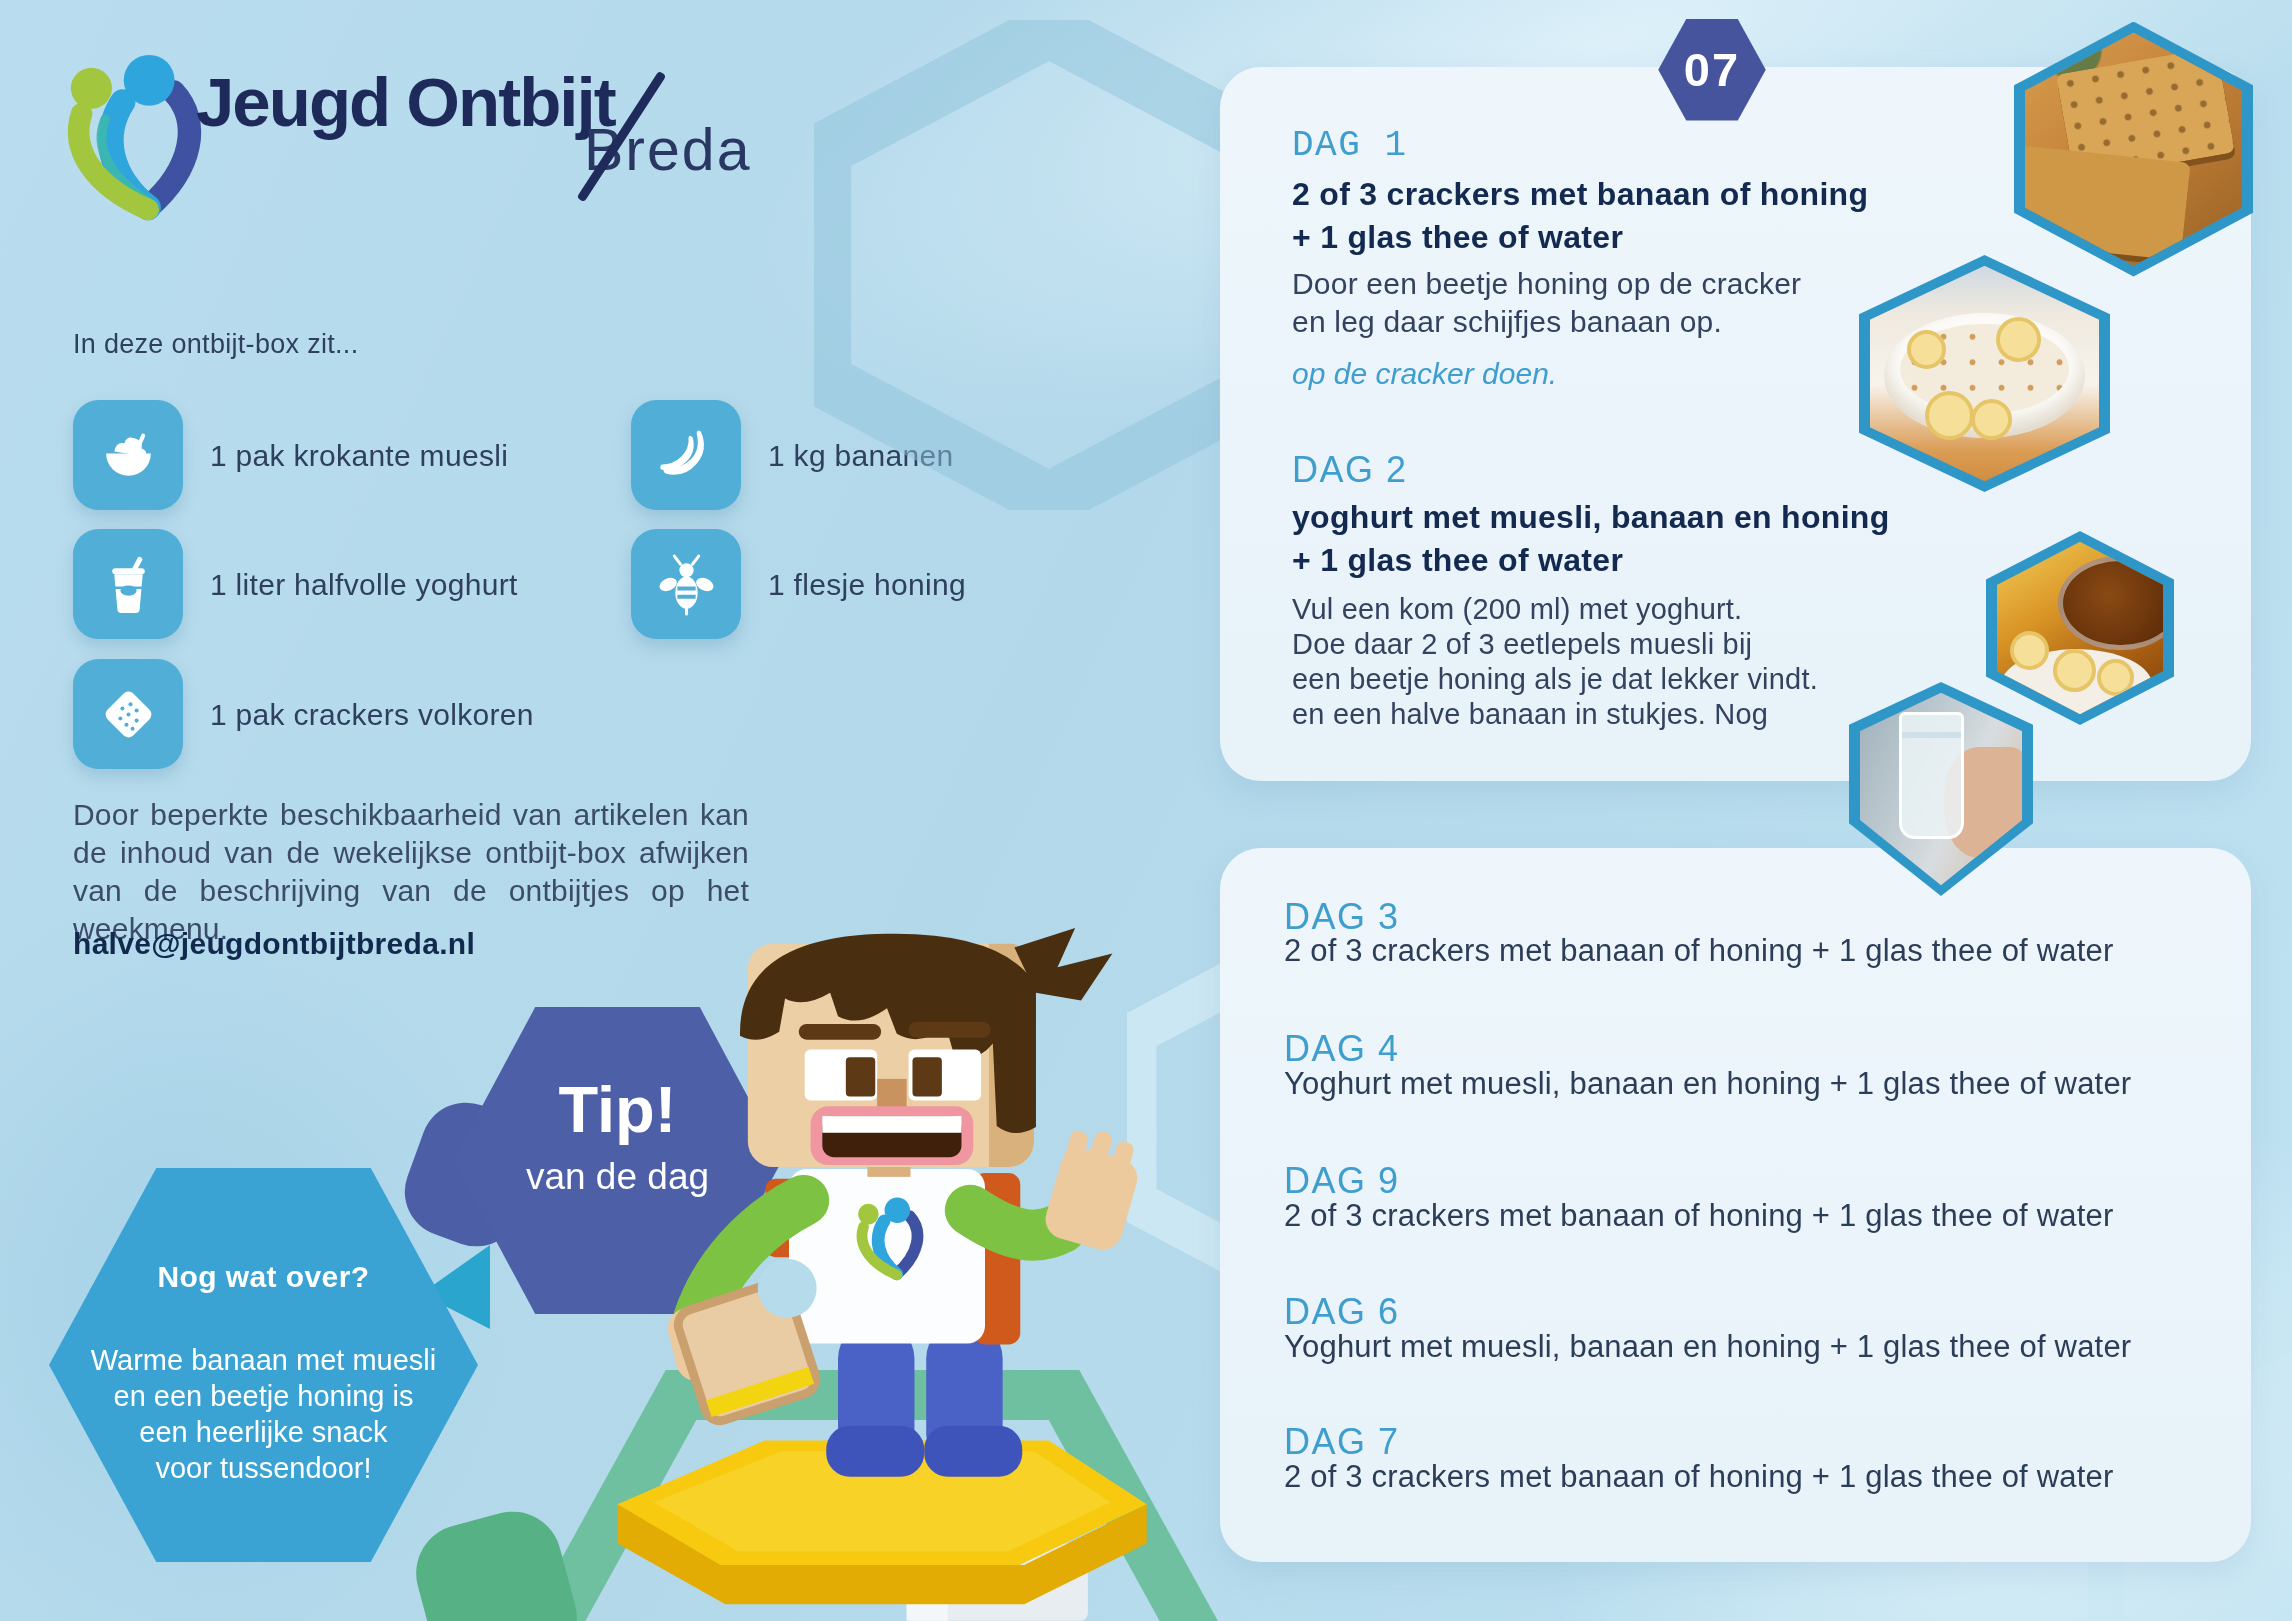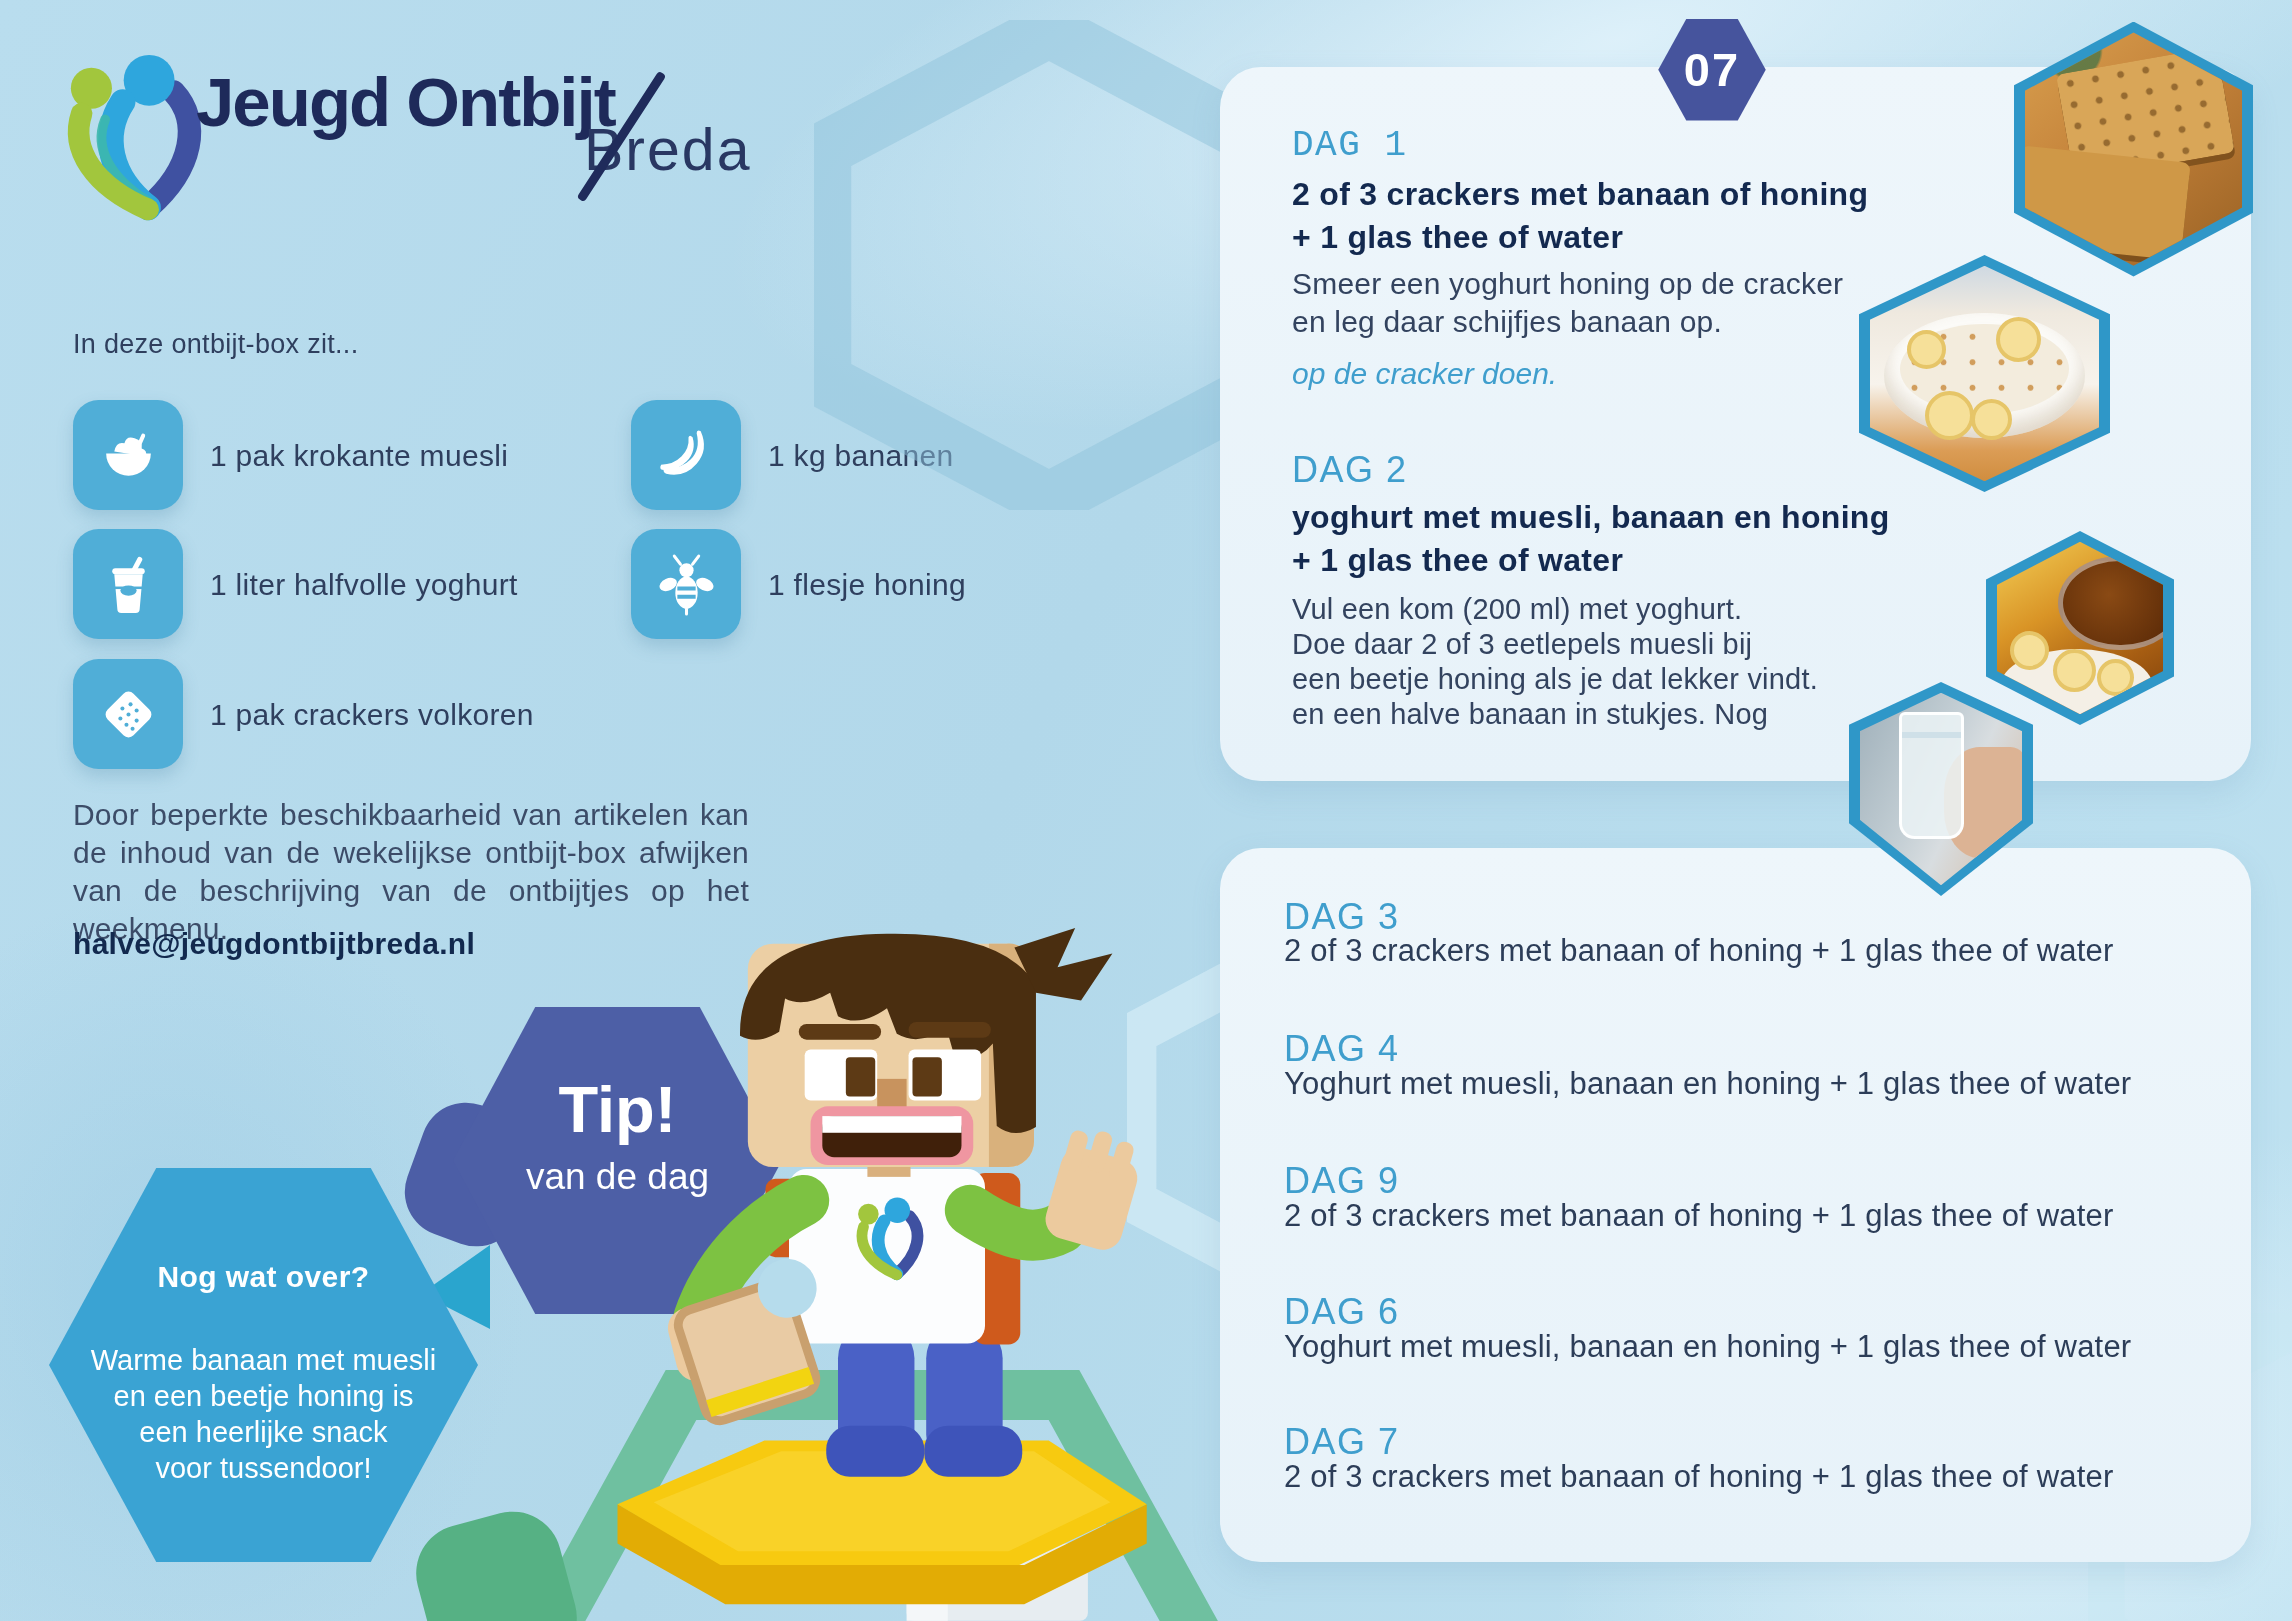--- a/index.html
+++ b/index.html
@@ -322,21 +322,21 @@
 
   <div class="abs card card-1"></div>
   <div class="abs page-badge">07</div>
 
   <div class="abs day-heading" style="left:1292px; top:125px;font-family:Liberation Mono, monospace;">DAG 1</div>
   <div class="abs meal-lines" style="left:1292px; top:173px;">
     <div>2 of 3 crackers met banaan of honing</div>
     <div>+ 1 glas thee of water</div>
   </div>
   <div class="abs instr-lines" style="left:1292px; top:265px;">
-    <div>Smeer een yoghurt honing op de cracker</div>
+    <div>Door een beetje honing op de cracker</div>
     <div>en leg daar schijfjes banaan op.</div>
   </div>
   <div class="abs tip-lines" style="left:1292px; top:355px;">
     <div>op de cracker doen.</div>
   </div>
 
   <div class="abs day-heading" style="left:1292px; top:449px;">DAG 2</div>
   <div class="abs meal-lines" style="left:1292px; top:496px;">
     <div>yoghurt met muesli, banaan en honing</div>
     <div>+ 1 glas thee of water</div>

